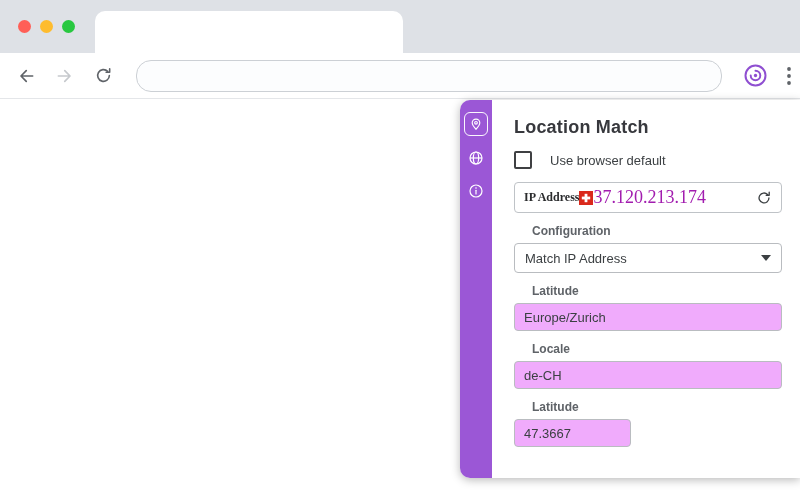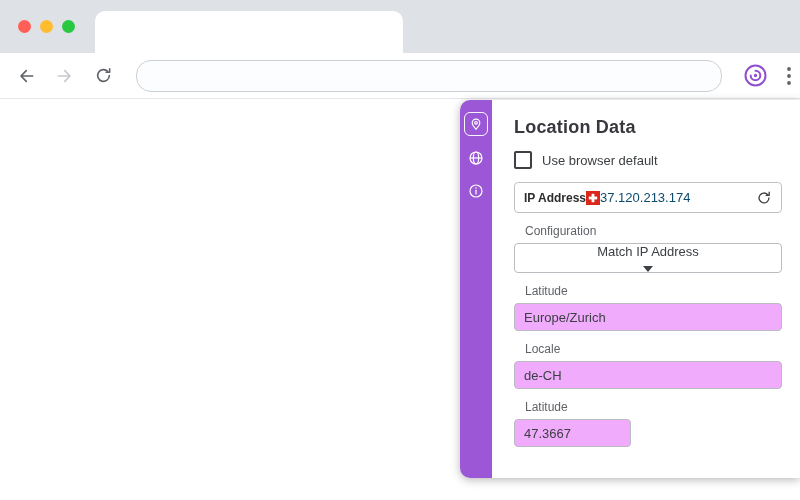--- a/index.html
+++ b/index.html
@@ -26,32 +26,32 @@
   .menu-dots{margin-left:10px;width:22px;height:26px;display:flex;align-items:center;justify-content:center;cursor:pointer;}
   
   .panel{position:absolute;left:460px;top:100px;width:340px;height:378px;background:#fff;
     border-radius:10px 0 0 10px;box-shadow:0 2px 10px rgba(0,0,0,.28);display:flex;z-index:5;}
   .panel-rail{width:32px;background:#9b57d6;border-radius:10px 0 0 10px;display:flex;flex-direction:column;
     align-items:center;padding-top:12px;gap:11px;flex-shrink:0;}
   .rail-icon{width:22px;height:22px;display:flex;align-items:center;justify-content:center;cursor:pointer;}
   .rail-icon.active{border:1.5px solid rgba(255,255,255,.95);border-radius:6px;}
   .panel-body{flex:1;padding:17px 18px 0 22px;}
   .panel-title{font-size:18px;font-weight:700;color:#37383d;letter-spacing:.2px;}
-  .check-row{display:flex;align-items:center;gap:10px;margin-top:13px;}
+  .check-row{display:flex;align-items:center;gap:18px;margin-top:13px;}
   .checkbox{width:14px;height:14px;border:2px solid #3f4043;border-radius:2px;background:#fff;cursor:pointer;flex-shrink:0;}
   .check-label{font-size:13px;color:#3c4043;}
   .ip-box{margin-top:13px;height:29px;border:1px solid #bfc3c7;border-radius:4px;display:flex;
-    align-items:center;padding:0 9px;gap:0;background:#fff;}
+    align-items:center;padding:0 9px;gap:0;background:#fff;font-family:Liberation Serif, serif;}
   .ip-label{font-size:12px;font-weight:700;color:#2b2c2e;}
   .flag{flex-shrink:0;display:flex;}
-  .ip-value{font-size:13px;color:#0c4a6e;}
+  .ip-value{font-size:18px;color:#a21caf;}
   .ip-refresh{margin-left:auto;display:flex;align-items:center;cursor:pointer;}
-  .field-label{font-size:12px;color:#5f6368;margin:11px 11px 5px;}
+  .field-label{font-size:12px;color:#5f6368;margin:11px 18px 5px;font-weight:bold;}
   .select-box{height:28px;border:1px solid #b9bcc0;border-radius:4px;display:flex;align-items:center;
-    justify-content:space-between;padding:0 10px;font-size:13px;color:#3c4043;cursor:pointer;background:#fff;flex-direction:column;}
+    justify-content:space-between;padding:0 10px;font-size:13px;color:#3c4043;cursor:pointer;background:#fff;}
   .text-input{width:100%;height:28px;border:1px solid #b9bcc0;border-radius:4px;padding:0 9px;
     font-size:13px;color:#3c4043;background:#f0abfc;box-sizing:border-box;font-family:"Liberation Sans",sans-serif;outline:none;}
   .geo-row{display:flex;gap:24px;}
   .geo-col{width:117px;}
 </style>
 </head>
 <body>
 
 <div class="chrome-top">
   <div class="traffic-lights">
@@ -116,21 +116,21 @@
     <div class="rail-icon">
       <svg viewBox="0 0 24 24" width="16" height="16">
         <circle cx="12" cy="12" r="9" fill="none" stroke="#fff" stroke-width="1.8"></circle>
         <path d="M12 11v5.5" stroke="#fff" stroke-width="1.8" stroke-linecap="round"></path>
         <circle cx="12" cy="7.6" r="1.2" fill="#fff"></circle>
       </svg>
     </div>
   </div>
 
   <div class="panel-body">
-    <div class="panel-title">Location Data</div>
+    <div class="panel-title">Location Match</div>
 
     <div class="check-row">
       <span class="checkbox"></span>
       <span class="check-label">Use browser default</span>
     </div>
 
     <div class="ip-box">
       <span class="ip-label">IP Address</span>
       <span class="flag">
         <svg width="14" height="14" viewBox="0 0 14 14">

